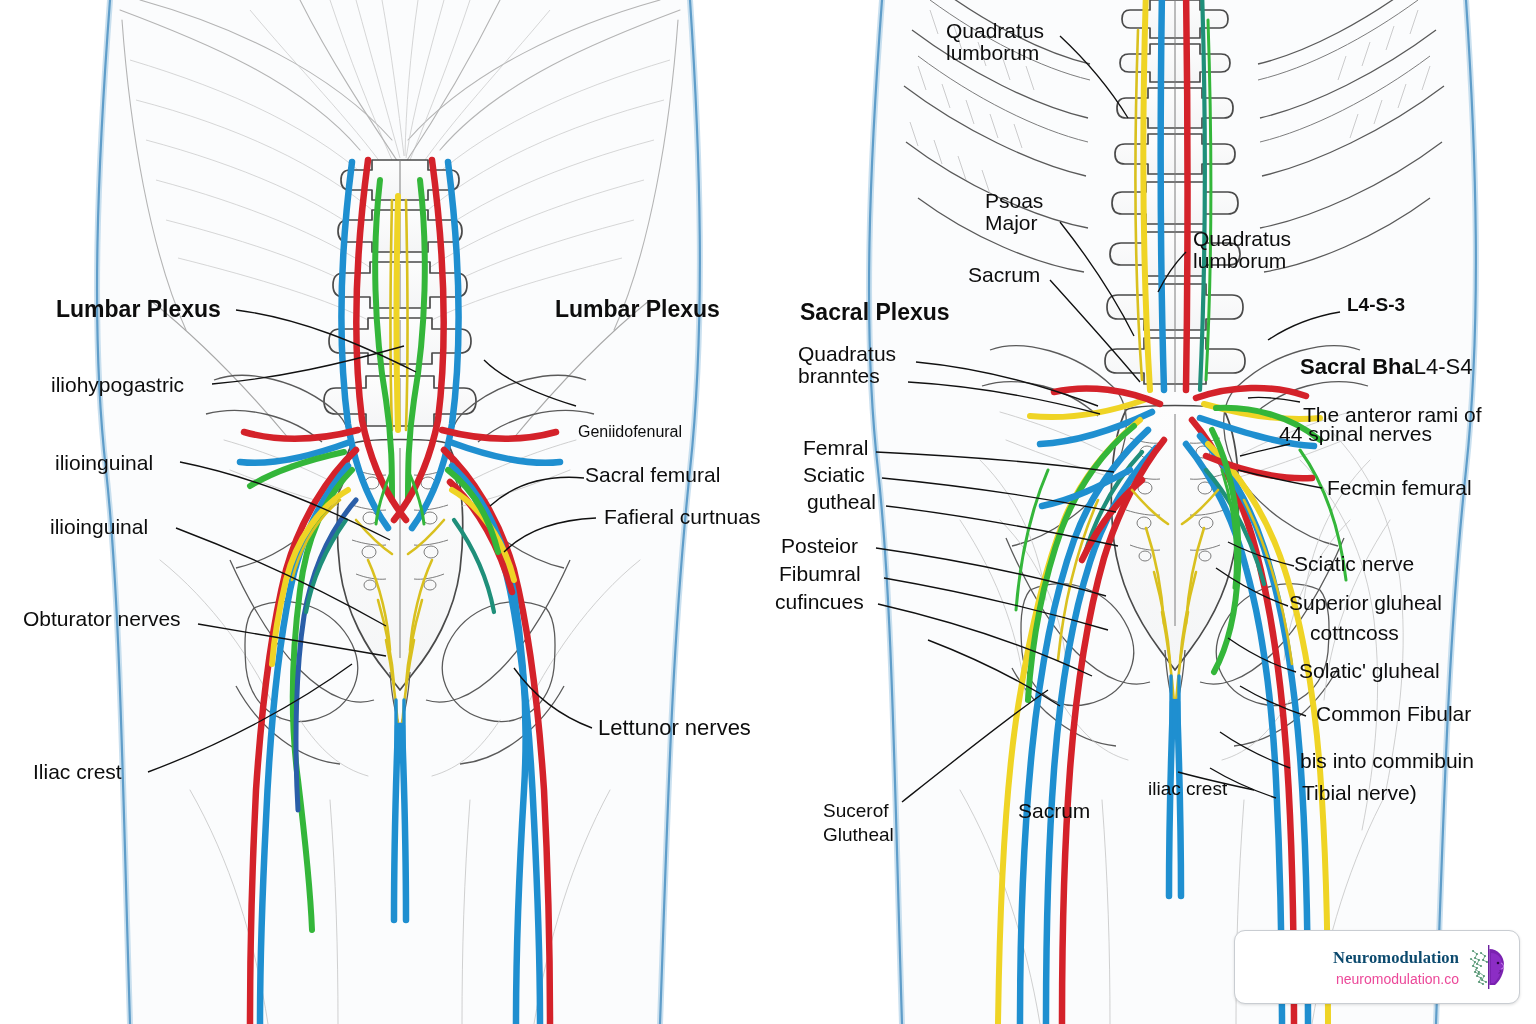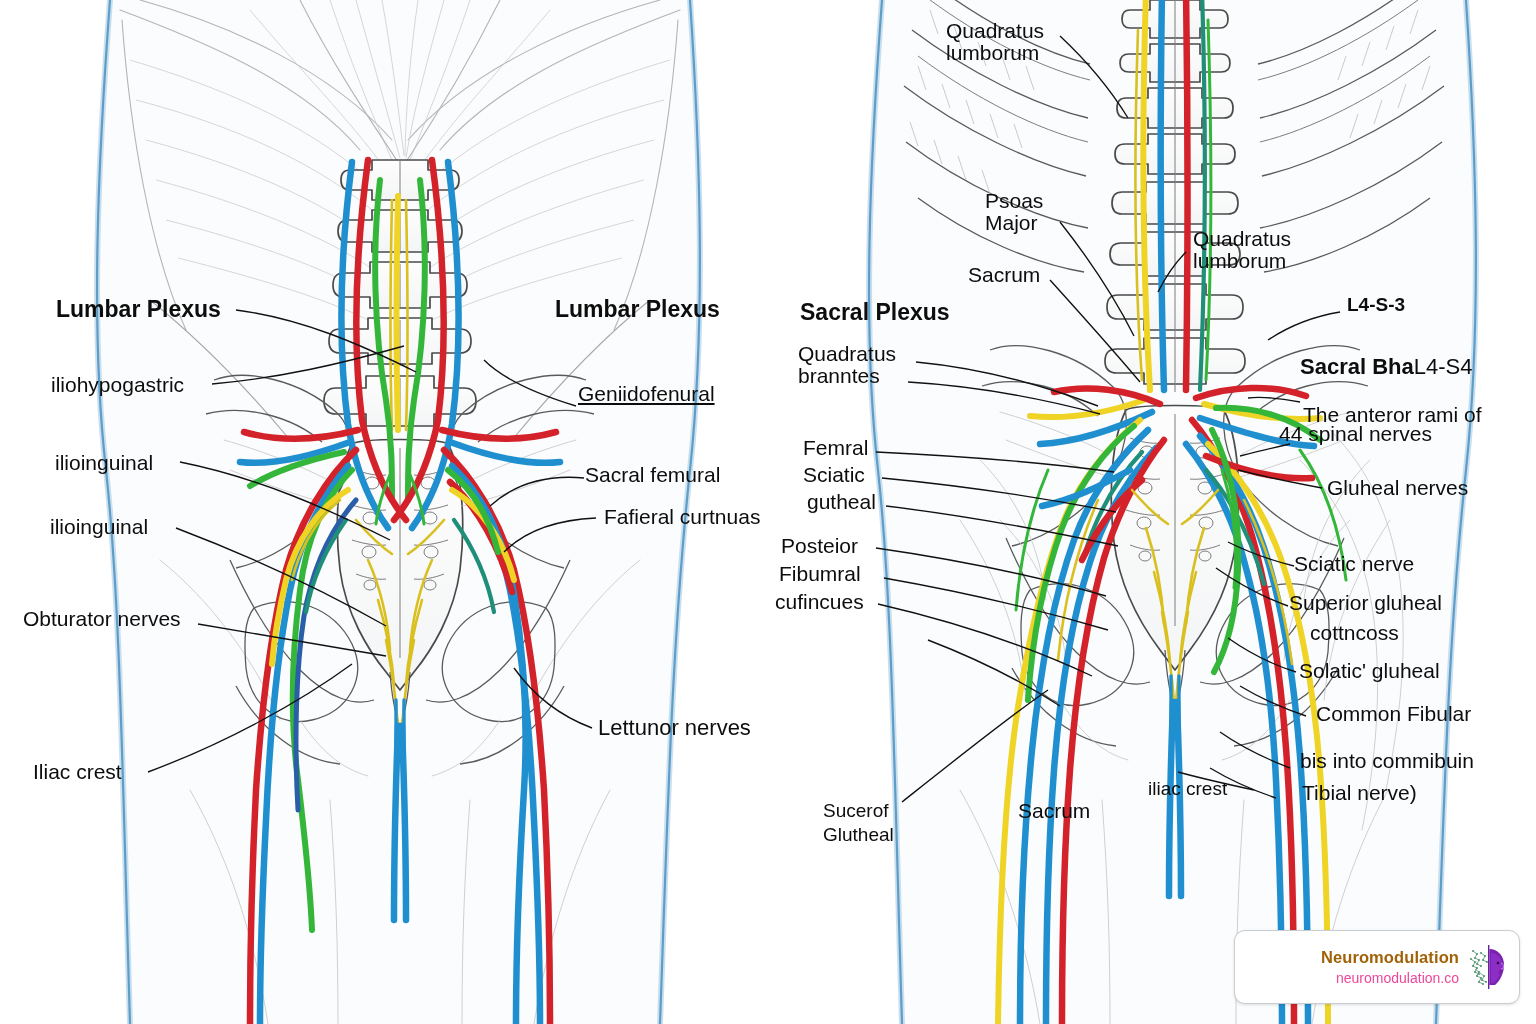--- a/index.html
+++ b/index.html
@@ -8,21 +8,21 @@
   #stage{position:relative;width:1536px;height:1024px;background:#ffffff;}
   svg#art{position:absolute;left:0;top:0;width:1536px;height:1024px;}
   .lbl{position:absolute;color:#0d0d0d;font-family:"Liberation Sans",sans-serif;white-space:pre;line-height:1.06;}
   .lbl.bold{font-weight:700;}
   .lbl.reg{font-weight:400;}
   .wm{position:absolute;left:1234px;top:930px;width:286px;height:74px;
       background:#ffffff;border:1.5px solid #c9cdd2;border-radius:11px;
       box-shadow:0 1px 3px rgba(0,0,0,.13);display:flex;align-items:center;
       justify-content:flex-end;padding-right:10px;box-sizing:border-box;}
   .wm-txt{display:flex;flex-direction:column;align-items:flex-end;margin-right:8px;}
-  .wm-name{font-size:16.5px;font-weight:700;color:#a16207;letter-spacing:.1px;}
+  .wm-name{font-size:16.5px;font-weight:700;color:#0c4a6e;letter-spacing:.1px;font-family:Liberation Serif, serif;}
   .wm-url{font-size:14px;font-weight:400;color:#ec4899;margin-top:3px;}
   .wm-logo{width:42px;height:48px;}
 </style>
 </head>
 <body>
 
 <div id="stage">
 
 <svg id="art" viewBox="0 0 1536 1024" xmlns="http://www.w3.org/2000/svg">
   <defs>
@@ -421,21 +421,21 @@
 <div class="lbl reg" style="left:55px;top:452px;font-size:21px;">ilioinguinal</div>
 
 <div class="lbl reg" style="left:50px;top:516px;font-size:21px;">ilioinguinal</div>
 
 <div class="lbl reg" style="left:23px;top:608px;font-size:21px;">Obturator nerves</div>
 
 <div class="lbl reg" style="left:33px;top:761px;font-size:21px;">Iliac crest</div>
 
 <div class="lbl bold" style="left:555px;top:297px;font-size:23px;">Lumbar Plexus</div>
 
-<div class="lbl reg" style="left:578px;top:383px;font-size:21px;text-decoration:underline;">Geniidofenural</div>
+<div class="lbl reg" style="left:578px;top:424px;font-size:16px;">Geniidofenural</div>
 
 <div class="lbl reg" style="left:585px;top:464px;font-size:21px;">Sacral femural</div>
 
 <div class="lbl reg" style="left:604px;top:506px;font-size:21px;">Fafieral curtnuas</div>
 
 <div class="lbl reg" style="left:598px;top:716px;font-size:22px;">Lettunor nerves</div>
 
 <div class="lbl reg" style="left:946px;top:20px;font-size:21px;">Quadratus
 lumborum</div>
 
@@ -475,21 +475,21 @@
 <div class="lbl bold" style="left:1347px;top:295px;font-size:19px;">L4-S-3</div>
 
 <div style="position:absolute;left:1300px;top:355px;white-space:nowrap;">
   <span class="lbl bold" style="position:static;font-size:22px;">Sacral Bha</span><span class="lbl reg" style="position:static;font-size:22px;">L4-S4</span>
 </div>
 
 <div class="lbl reg" style="left:1303px;top:404px;font-size:21px;">The anteror rami of</div>
 
 <div class="lbl reg" style="left:1279px;top:423px;font-size:21px;">44 spinal nerves</div>
 
-<div class="lbl reg" style="left:1327px;top:477px;font-size:21px;">Gluheal nerves</div>
+<div class="lbl reg" style="left:1327px;top:477px;font-size:21px;">Fecmin femural</div>
 
 <div class="lbl reg" style="left:1294px;top:553px;font-size:21px;">Sciatic nerve</div>
 
 <div class="lbl reg" style="left:1289px;top:592px;font-size:21px;">Superior gluheal</div>
 
 <div class="lbl reg" style="left:1310px;top:622px;font-size:21px;">cottncoss</div>
 
 <div class="lbl reg" style="left:1299px;top:660px;font-size:21px;">Solatic' gluheal</div>
 
 <div class="lbl reg" style="left:1316px;top:703px;font-size:21px;">Common Fibular</div>

